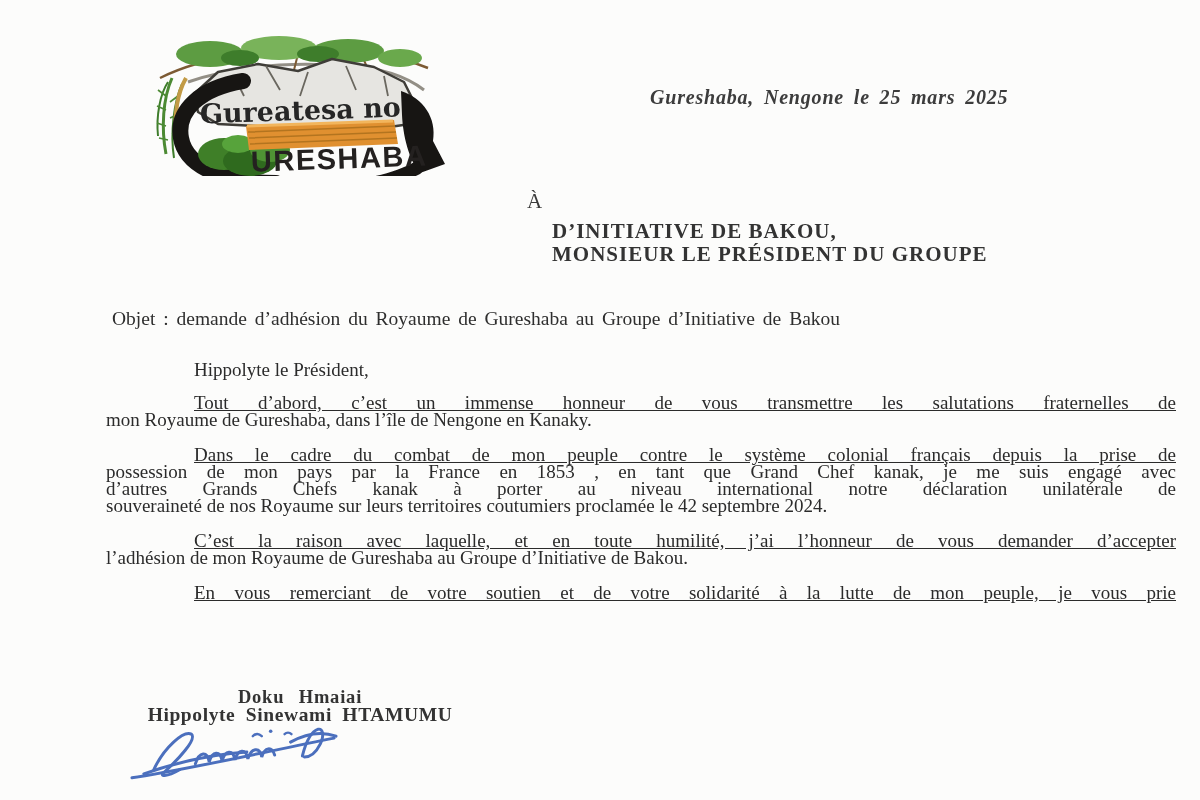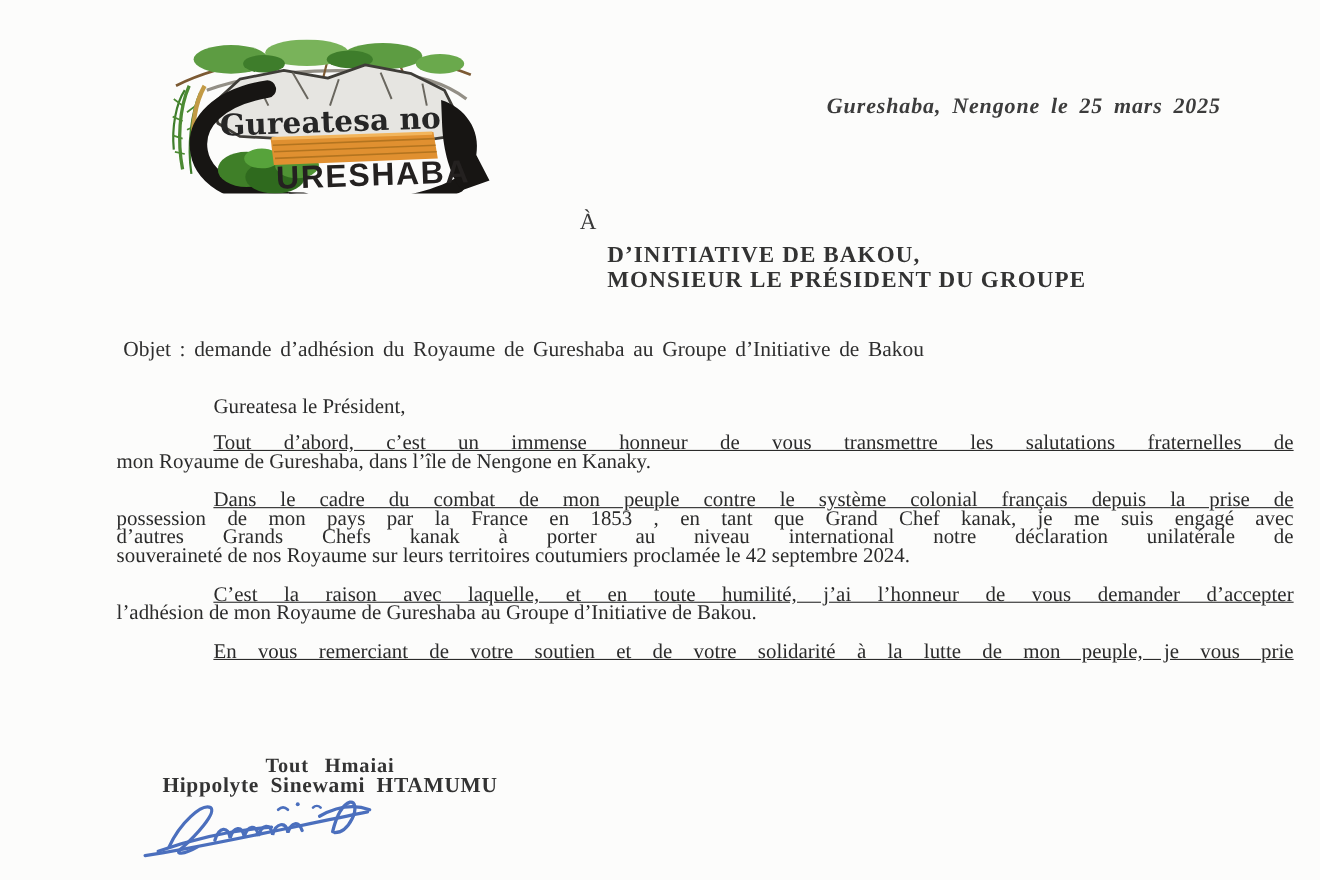--- a/index.html
+++ b/index.html
@@ -5,21 +5,21 @@
   html,body{margin:0;padding:0;background:#e9e9e9;}
   .page{
     position:relative;width:1200px;height:800px;margin:0 auto;
     background:#fcfcfb;overflow:hidden;
     font-family:"Liberation Serif", serif;color:#2d2d2d;
   }
   
   .logo{position:absolute;left:148px;top:36px;width:300px;height:140px;}
   
   .dateline{
-    position:absolute;left:650px;top:86px;width:460px;text-align:right;
+    position:absolute;left:650px;top:86px;width:460px;text-align:left;
     font-size:20px;font-weight:bold;font-style:italic;color:#3c3c3c;
     letter-spacing:.8px;word-spacing:4px;white-space:nowrap;
   }
   
   .to-prefix{position:absolute;left:527px;top:189px;font-size:21px;color:#3a3a3a;}
   .recipient{
     position:absolute;left:552px;top:220px;font-size:21px;font-weight:bold;
     color:#333;letter-spacing:1px;line-height:23px;white-space:nowrap;
   }
   
@@ -105,21 +105,21 @@
 
   <div class="to-prefix">À</div>
   <div class="recipient">
     <div>D’INITIATIVE DE BAKOU,</div>
     <div>MONSIEUR LE PRÉSIDENT DU GROUPE</div>
   </div>
 
   <div class="subject">Objet : demande d’adhésion du Royaume de Gureshaba au Groupe d’Initiative de Bakou</div>
 
   <div class="body">
-    <div class="greeting">Gureatesa le Président,</div>
+    <div class="greeting">Hippolyte le Président,</div>
 
     <div class="par">
       <div class="bline first">Tout d’abord, c’est un immense honneur de vous transmettre les salutations fraternelles de</div>
       <div class="bline last">mon Royaume de Gureshaba, dans l’île de Nengone en Kanaky.</div>
     </div>
 
     <div class="par">
       <div class="bline first">Dans le cadre du combat de mon peuple contre le système colonial français depuis la prise de</div>
       <div class="bline">possession de mon pays par la France en 1853 , en tant que Grand Chef kanak, je me suis engagé avec</div>
       <div class="bline">d’autres Grands Chefs kanak à porter au niveau international notre déclaration unilatérale de</div>
@@ -130,21 +130,21 @@
       <div class="bline first">C’est la raison avec laquelle, et en toute humilité, j’ai l’honneur de vous demander d’accepter</div>
       <div class="bline last">l’adhésion de mon Royaume de Gureshaba au Groupe d’Initiative de Bakou.</div>
     </div>
 
     <div class="par">
       <div class="bline first">En vous remerciant de votre soutien et de votre solidarité à la lutte de mon peuple, je vous prie</div>
     </div>
   </div>
 
   <div class="signatory">
-    <div class="sig-line1">Tout Hmaiai</div>
+    <div class="sig-line1">Doku Hmaiai</div>
     <div class="sig-line2">Hippolyte Sinewami HTAMUMU</div>
   </div>
 
   <svg class="signature" viewBox="0 0 220 68" aria-hidden="true">
     <g fill="none" stroke="#4b6fbd" stroke-width="3" stroke-linecap="round">
 
       <path d="M 6,60 C 50,54 140,34 210,20"></path>
 
       <path d="M 28,52 C 38,30 58,12 66,16 C 72,21 52,42 40,53 C 31,60 42,59 54,52"></path>
       <path d="M 18,56 C 58,42 92,36 122,34"></path>

